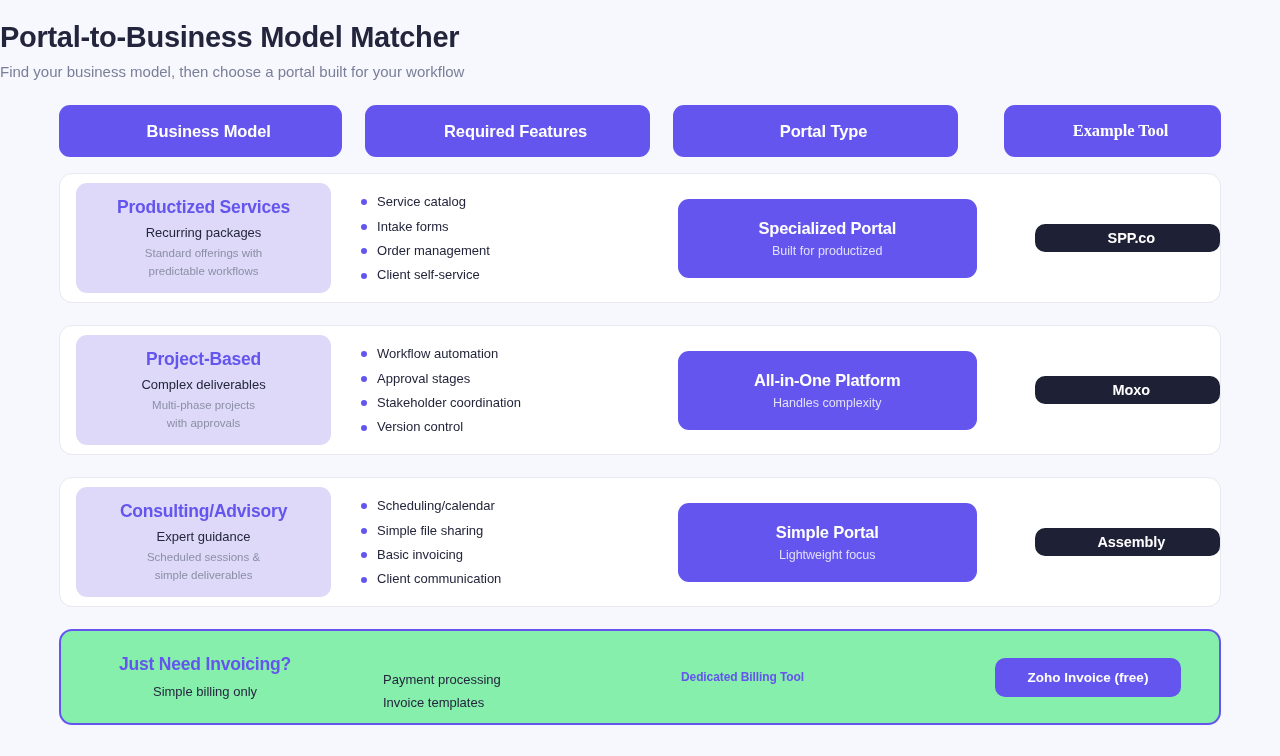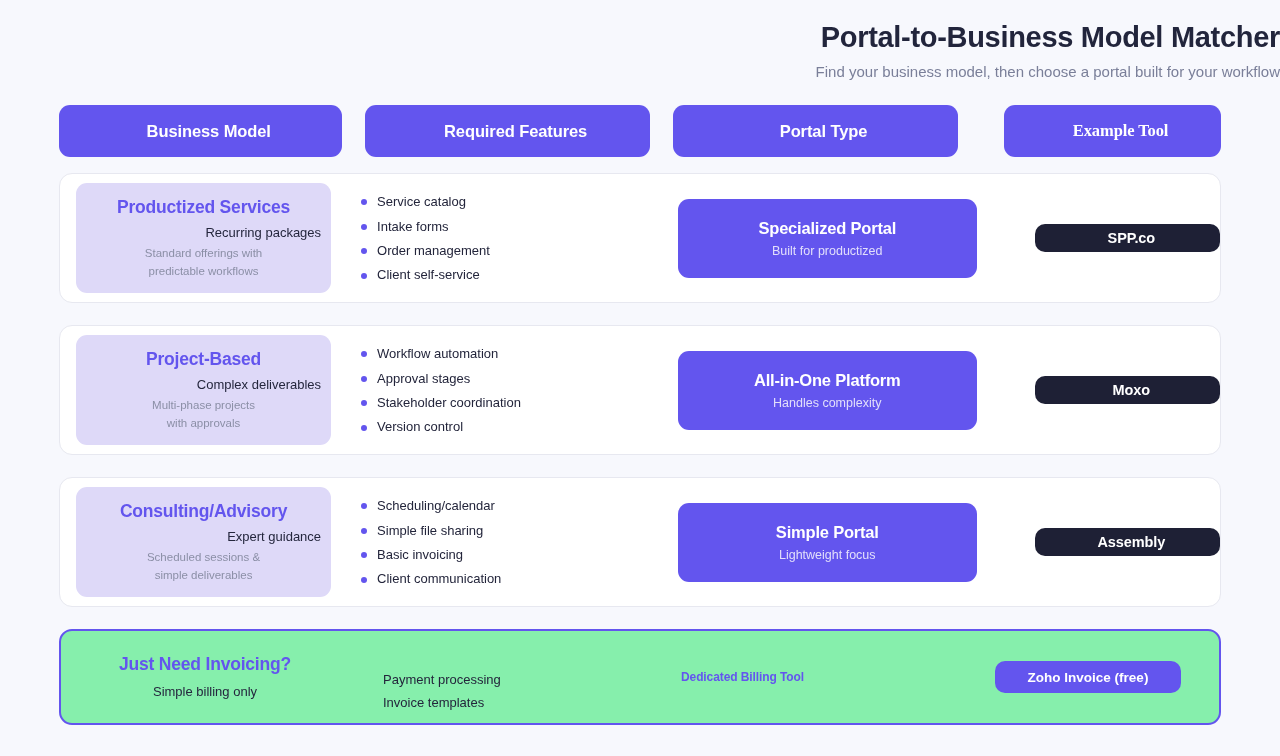--- a/index.html
+++ b/index.html
@@ -16,21 +16,21 @@
     position: relative;
     width: 1280px;
     height: 756px;
     background: #f7f8fd;
     overflow: hidden;
   }
 
   
   .header {
     padding-top: 18px;
-    text-align: right;
+    text-align: left;
   }
   .page-title {
     font-size: 29px;
     font-weight: bold;
     color: #22253c;
     letter-spacing: -0.3px;
     line-height: 38px;
   }
   .page-subtitle {
     font-size: 15px;
@@ -98,21 +98,20 @@
     font-weight: bold;
     color: #6355ee;
     line-height: 24px;
     letter-spacing: -0.2px;
   }
   .model-sub {
     font-size: 13px;
     color: #24263d;
     line-height: 20px;
     margin-top: 4px;
-    text-align: right;
   }
   .model-detail {
     font-size: 11.5px;
     color: #8b8fa6;
     line-height: 15px;
     margin-top: 3px;
   }
 
   
   .features {
@@ -223,21 +222,21 @@
   .fn-portal {
     width: 256px;
     margin-left: 8px;
     font-size: 12px;
     font-weight: bold;
     color: #6355ee;
     letter-spacing: -0.1px;
   }
   .fn-tool {
     width: 186px;
-    height: 32px;
+    height: 39px;
     margin-left: 58px;
     background: #6355ee;
     border-radius: 10px;
     color: #ffffff;
     font-size: 13.5px;
     font-weight: bold;
     display: flex;
     align-items: center;
     justify-content: center;
   }

